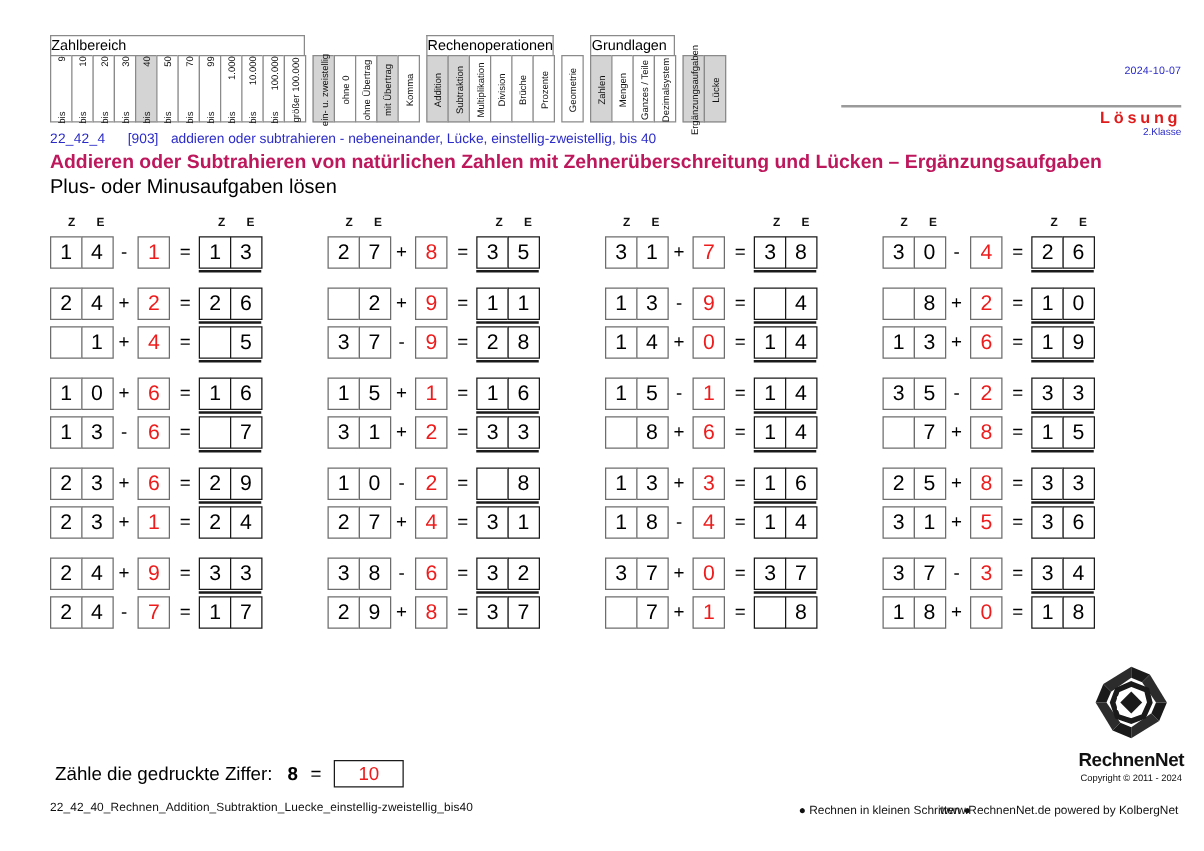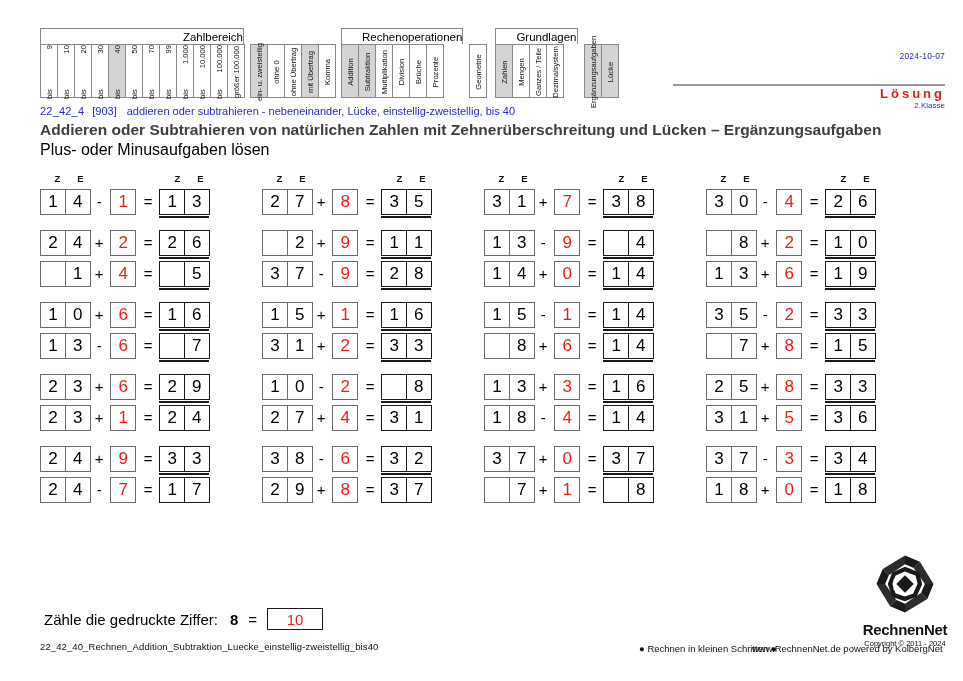--- a/index.html
+++ b/index.html
@@ -10,26 +10,25 @@
     -webkit-font-smoothing:antialiased;
   }
 
   
   #cat-table{
     position:absolute;left:40px;top:28px;
     display:flex;align-items:flex-end;height:70px;
   }
   .cat-group{display:flex;flex-direction:column;}
   .cat-group-title{
-    height:16px;line-height:16px;text-align:right;
+    height:16px;line-height:16px;text-align:left;
     font-size:11.5px;color:#000;
     border-left:1px solid #8a8a8a;border-right:1px solid #8a8a8a;
     border-top:1px solid #8a8a8a;
     box-sizing:border-box;
-    padding-left:20px;
   }
   .cat-group-title.blank{border:0;background:transparent;}
   .cat-cells{display:flex;}
   .cat-cell{
     width:18px;height:54px;box-sizing:border-box;
     border:1px solid #8a8a8a;margin-right:-1px;
     background:#fff;position:relative;
   }
   .cat-cell.on{background:#d4d4d4;}
   .cat-cell .vtxt{
@@ -64,25 +63,25 @@
     position:absolute;right:18px;top:101px;
     font-size:8px;color:#2b2bc9;
   }
 
   
   #meta-line{
     position:absolute;left:40px;top:105px;
     font-size:11px;color:#2b2bc9;white-space:nowrap;
   }
   #meta-line .code{letter-spacing:.2px;}
-  #meta-line .brk{padding-left:8px;}
+  #meta-line .brk{padding-left:18px;}
   #meta-line .desc{padding-left:10px;margin-top:39px;}
   #main-title{
     position:absolute;left:40px;top:121px;
-    font-size:15.5px;font-weight:bold;color:#404040;white-space:nowrap;
+    font-size:15.5px;font-weight:bold;color:#be185d;white-space:nowrap;
   }
   #sub-title{
     position:absolute;left:40px;top:141px;
     font-size:16px;color:#000;
   }
 
   
   #grid{position:absolute;left:40px;top:170px;width:890px;}
   .band{margin-bottom:10px;}
   .ex-head{display:flex;height:16px;}
@@ -148,21 +147,21 @@
 
   
   #footer-mid{
     position:absolute;left:639px;top:643px;
     font-size:9.5px;color:#111;
   }
   #footer-url{
     position:absolute;left:752px;top:643px;
     font-size:9.5px;color:#111;
   }
-  #logo-wrap{position:absolute;left:855px;top:553px;width:100px;text-align:center;}
+  #logo-wrap{position:absolute;left:855px;top:531px;width:100px;text-align:center;}
   #logo-name{font-size:15px;font-weight:bold;color:#111;margin-top:2px;letter-spacing:-.3px;}
   #logo-copy{font-size:7.5px;font-weight:normal;color:#111;margin-top:1px;}
 </style>
 </head>
 <body>
 
 <div id="cat-table">
     <div class="cat-group">
       <div class="cat-group-title">Zahlbereich</div>
       <div class="cat-cells">

